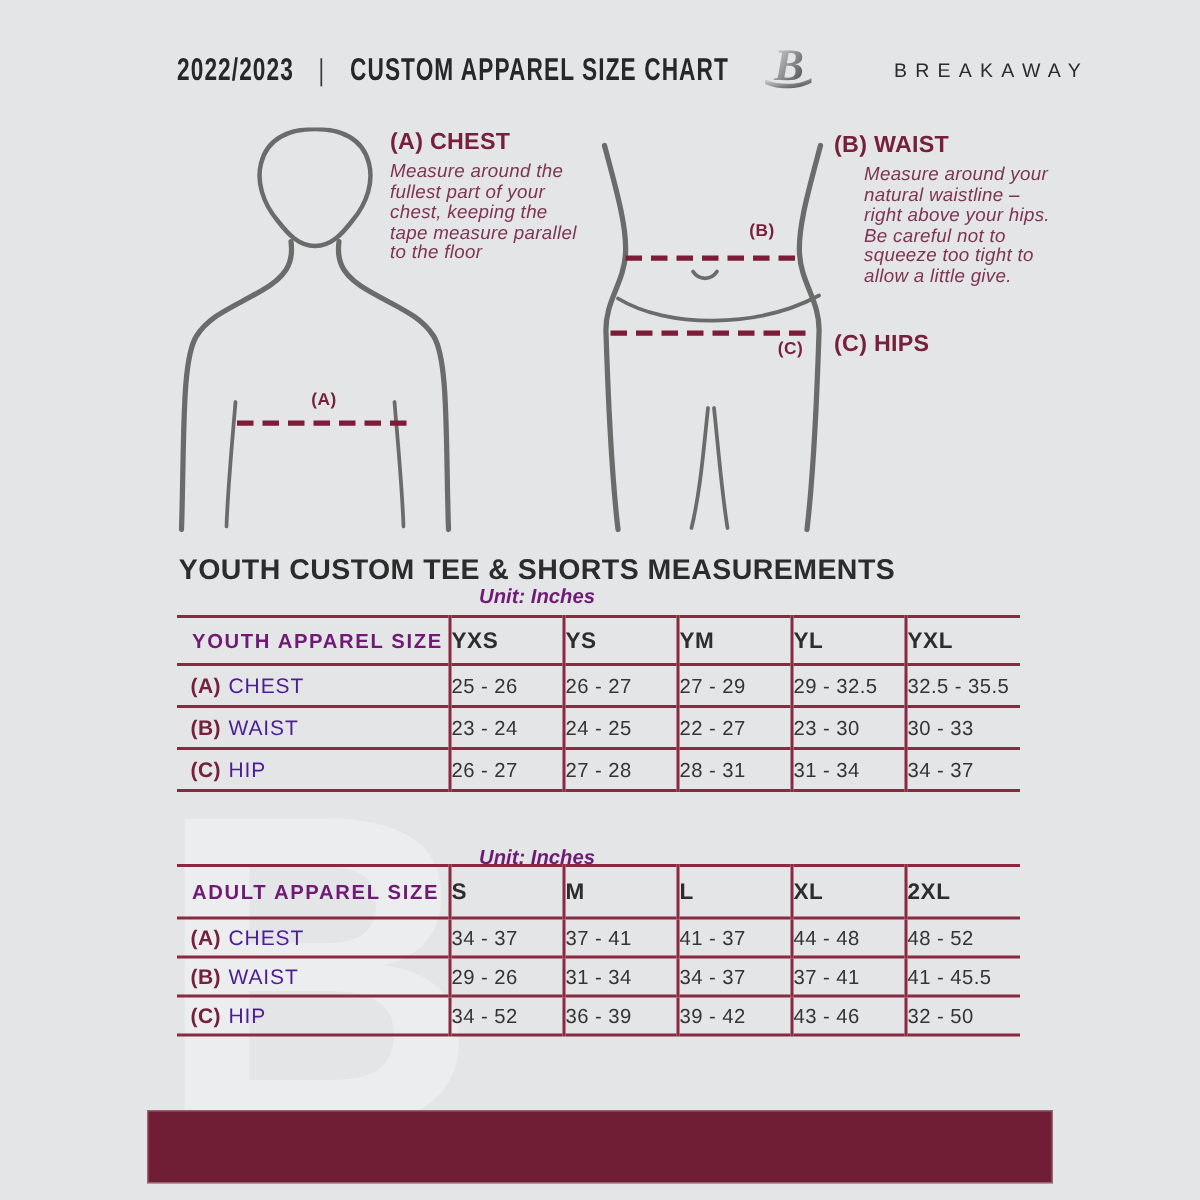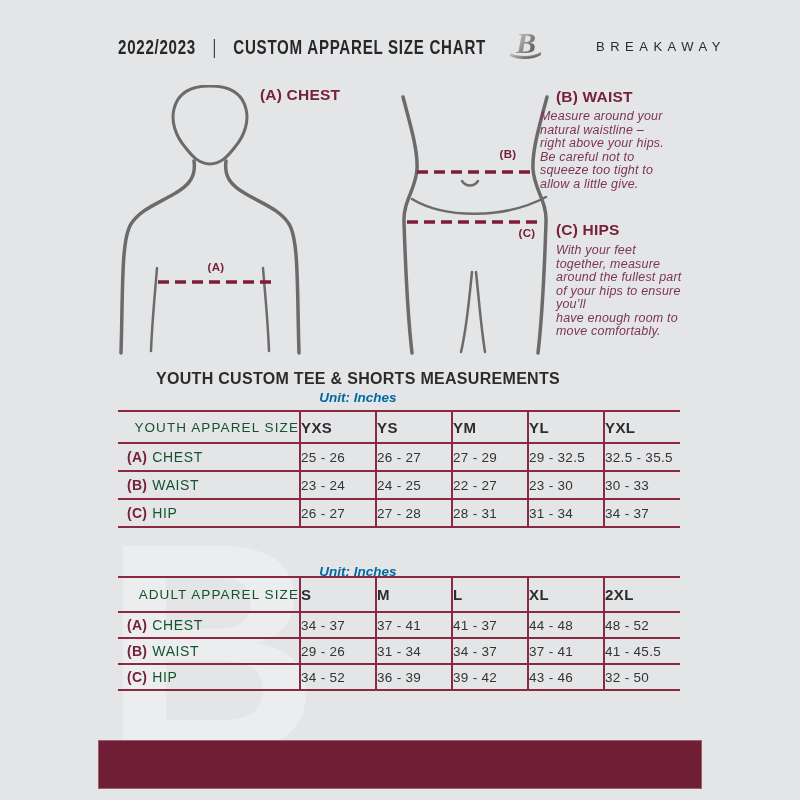--- a/index.html
+++ b/index.html
@@ -54,31 +54,31 @@
     font-size:15.5px;font-weight:bold;color:var(--maroon-head);letter-spacing:.2px;
   }
   .guide-body{
     position:absolute;margin:0;white-space:pre-line;
     font-size:12.5px;font-style:italic;color:var(--maroon-text);
     line-height:13.5px;letter-spacing:.2px;
   }
   .gh-chest{left:260px;top:86px;}
   .gb-chest{left:260px;top:108px;width:170px;}
   .gh-waist{left:556px;top:88px;}
-  .gb-waist{left:540px;top:110px;width:170px;}
+  .gb-waist{left:576px;top:110px;width:170px;}
   .gh-hips{left:556px;top:221px;}
   .gb-hips{left:556px;top:244px;width:175px;}
   
   .sec-title{
     position:absolute;left:88px;width:540px;text-align:center;
-    font-size:16px;font-weight:bold;color:#2c2c2c;letter-spacing:.3px;
+    font-size:19px;font-weight:bold;color:#2c2c2c;letter-spacing:.3px;
   }
   .sec-unit{
     position:absolute;left:88px;width:540px;text-align:center;
-    font-size:13.5px;font-weight:bold;font-style:italic;color:#0369a1;
+    font-size:13.5px;font-weight:bold;font-style:italic;color:#701a75;
   }
   .t-youth{top:370px;} .u-youth{top:390px;}
   .t-adult{top:545px;} .u-adult{top:564px;}
   
   .size-table{
     position:absolute;left:118px;width:562px;
     border-collapse:collapse;table-layout:fixed;
     border-bottom:2px solid var(--maroon-border);
   }
   .youth-table{top:410px;}
@@ -87,27 +87,27 @@
   .size-table td{padding:0;vertical-align:middle;}
   .size-table td + td{border-left:2px solid var(--maroon-border);}
   .col-label{width:182px;}
   .col-size{width:76px;}
   .youth-table .head-row{height:32px;}
   .youth-table .data-row{height:28px;}
   .adult-table .head-row{height:35px;}
   .adult-table .data-row{height:26px;}
   .head-row td{font-size:15px;font-weight:bold;color:#2d2d2d;letter-spacing:.4px;}
   .head-row td.c0{
-    font-weight:400;font-size:13.5px;color:#14532d;letter-spacing:1.1px;
-    text-align:right;padding-left:10px;
+    font-weight:700;font-size:13.5px;color:#701a75;letter-spacing:1.1px;
+    text-align:left;padding-left:10px;
   }
   .data-row td{font-size:13.5px;color:#343434;letter-spacing:.3px;}
   .data-row td.c0{text-align:left;padding-left:9px;}
   .pfx{font-size:14px;font-weight:bold;color:var(--maroon-head);}
-  .lbl{font-size:14px;color:#14532d;letter-spacing:.6px;margin-left:5px;}
+  .lbl{font-size:14px;color:#4c1d95;letter-spacing:.6px;margin-left:5px;}
   
   .footer-bar{
     position:absolute;left:98px;top:740px;width:604px;height:49px;
     background:var(--maroon-footer);
     border:1px solid rgba(255,255,255,.3);box-sizing:border-box;
   }
 </style>
 </head>
 <body>
 
@@ -156,37 +156,35 @@
       <path stroke-width="2.5" d="M 82,177 C 79,205 77,232 71,257"></path>
       <path stroke-width="2.5" d="M 86,177 C 89,205 91,232 95,257"></path>
     </g>
     <line x1="27" y1="77" x2="143" y2="77" stroke="#7c1c38" stroke-width="3.5" stroke-dasharray="11 6"></line>
     <line x1="17" y1="127" x2="153" y2="127" stroke="#7c1c38" stroke-width="3.5" stroke-dasharray="11 6"></line>
   </svg>
   <span class="marker marker-b">(B)</span>
   <span class="marker marker-c">(C)</span>
 
   <h3 class="guide-head gh-chest">(A) CHEST</h3>
+  <p class="guide-body gb-chest">Measure around the
+fullest part of your
+chest, keeping the
+tape measure parallel
+to the floor</p>
 
   <h3 class="guide-head gh-waist">(B) WAIST</h3>
   <p class="guide-body gb-waist">Measure around your
 natural waistline –
 right above your hips.
 Be careful not to
 squeeze too tight to
 allow a little give.</p>
 
   <h3 class="guide-head gh-hips">(C) HIPS</h3>
-  <p class="guide-body gb-hips">With your feet
-together, measure
-around the fullest part
-of your hips to ensure
-you’ll
-have enough room to
-move comfortably.</p>
 
   <div class="sec-title t-youth">YOUTH CUSTOM TEE &amp; SHORTS MEASUREMENTS</div>
   <div class="sec-unit u-youth">Unit: Inches</div>
 
   <table class="size-table youth-table">
     <colgroup>
         <col class="col-label">
         <col class="col-size">
         <col class="col-size">
         <col class="col-size">

